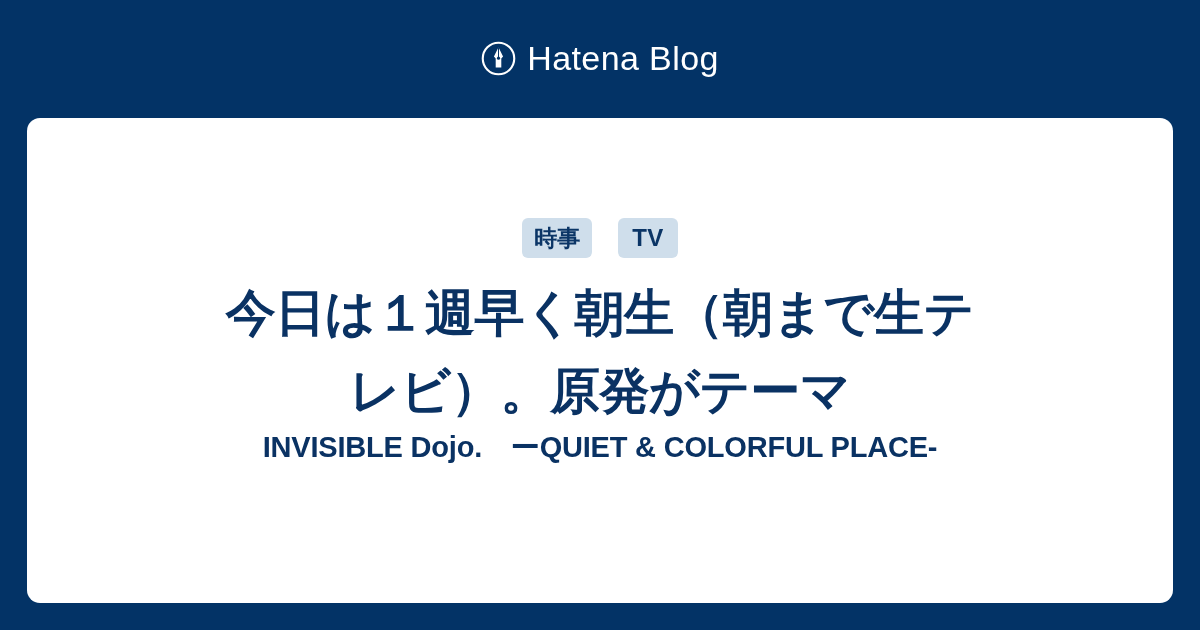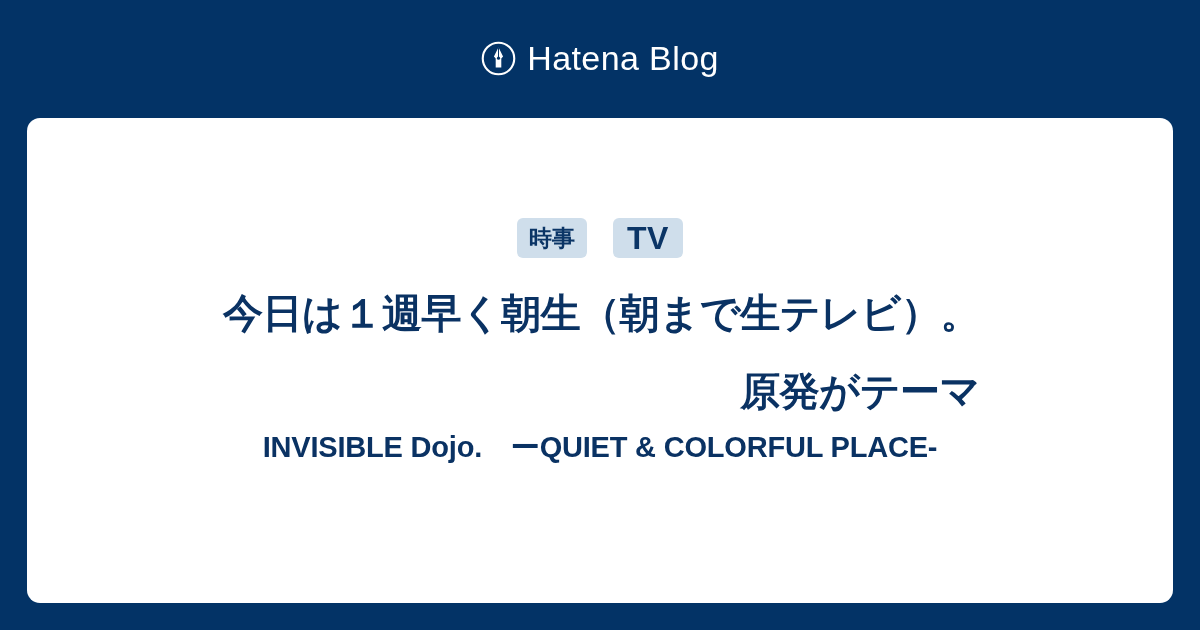--- a/index.html
+++ b/index.html
@@ -83,32 +83,32 @@
     display: flex;
     align-items: center;
     justify-content: center;
     font-size: 23px;
     font-weight: 700;
     line-height: 1;
     white-space: nowrap;
   }
 
   .tag-item.tag-latin {
-    font-size: 32px;
+    font-size: 24px;
     padding: 0 14px;
     letter-spacing: 0.5px;
   }
 
   
   #entry-title {
     margin-top: 16px;
     width: 760px;
-    text-align: right;
+    text-align: center;
     color: #0a3263;
-    font-size: 40px;
+    font-size: 50px;
     font-weight: 700;
     line-height: 78px;
     letter-spacing: -0.5px;
     word-break: break-all;
   }
 
   
   #blog-name {
     color: #0a3263;
     font-size: 29px;

